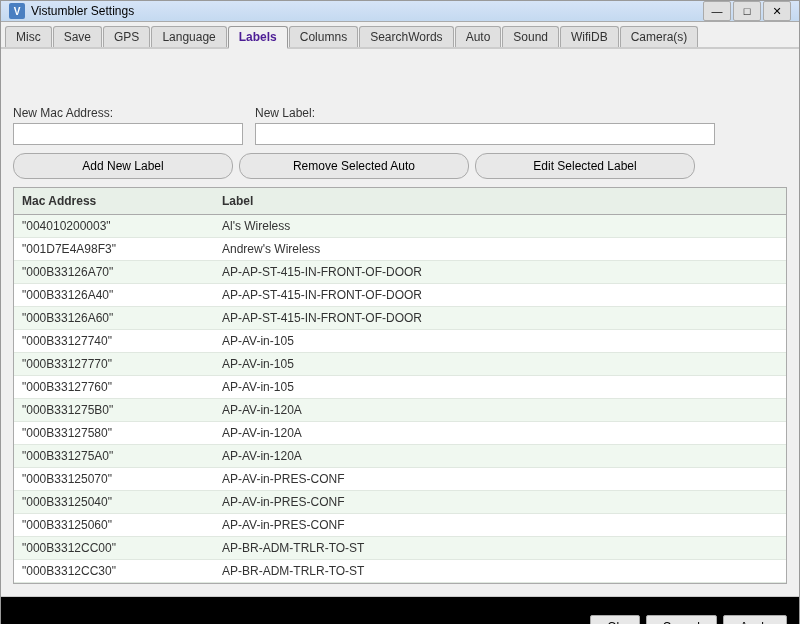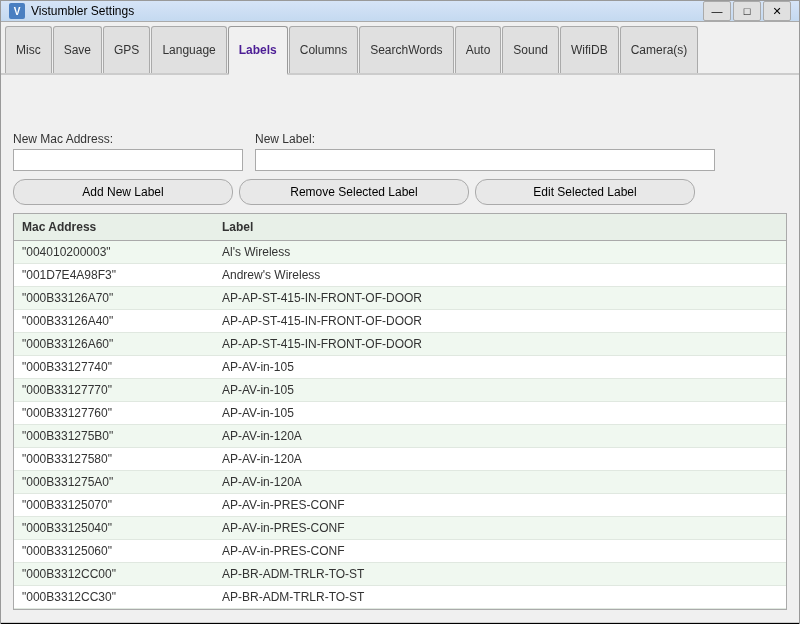--- a/index.html
+++ b/index.html
@@ -65,21 +65,21 @@
 
     .tabs-bar {
       display: flex;
       background: #f0f0f0;
       padding: 4px 4px 0 4px;
       border-bottom: 2px solid #ccc;
       gap: 1px;
       flex-wrap: nowrap;
     }
     .tab {
-      padding: 16px 10px;
+      padding: 3px 10px;
       border: 1px solid #aaa;
       background: #e0e0e0;
       cursor: pointer;
       border-bottom: none;
       border-radius: 3px 3px 0 0;
       font-size: 12px;
       color: #333;
       white-space: nowrap;
     }
     .tab.active {
@@ -245,21 +245,21 @@
         <input type="text" placeholder="" style="">
       </div>
       <div class="form-group new-label">
         <label>New Label:</label>
         <input type="text" placeholder="" style="">
       </div>
     </div>
 
     <div class="buttons-row">
       <button class="btn add-label">Add New Label</button>
-      <button class="btn remove-label">Remove Selected Label</button>
+      <button class="btn remove-label">Remove Selected Auto</button>
       <button class="btn edit-label">Edit Selected Label</button>
     </div>
 
     <div class="table-container">
       <div class="table-header">
         <div class="th mac">Mac Address</div>
         <div class="th label">Label</div>
       </div>
       <div class="table-body">
 

